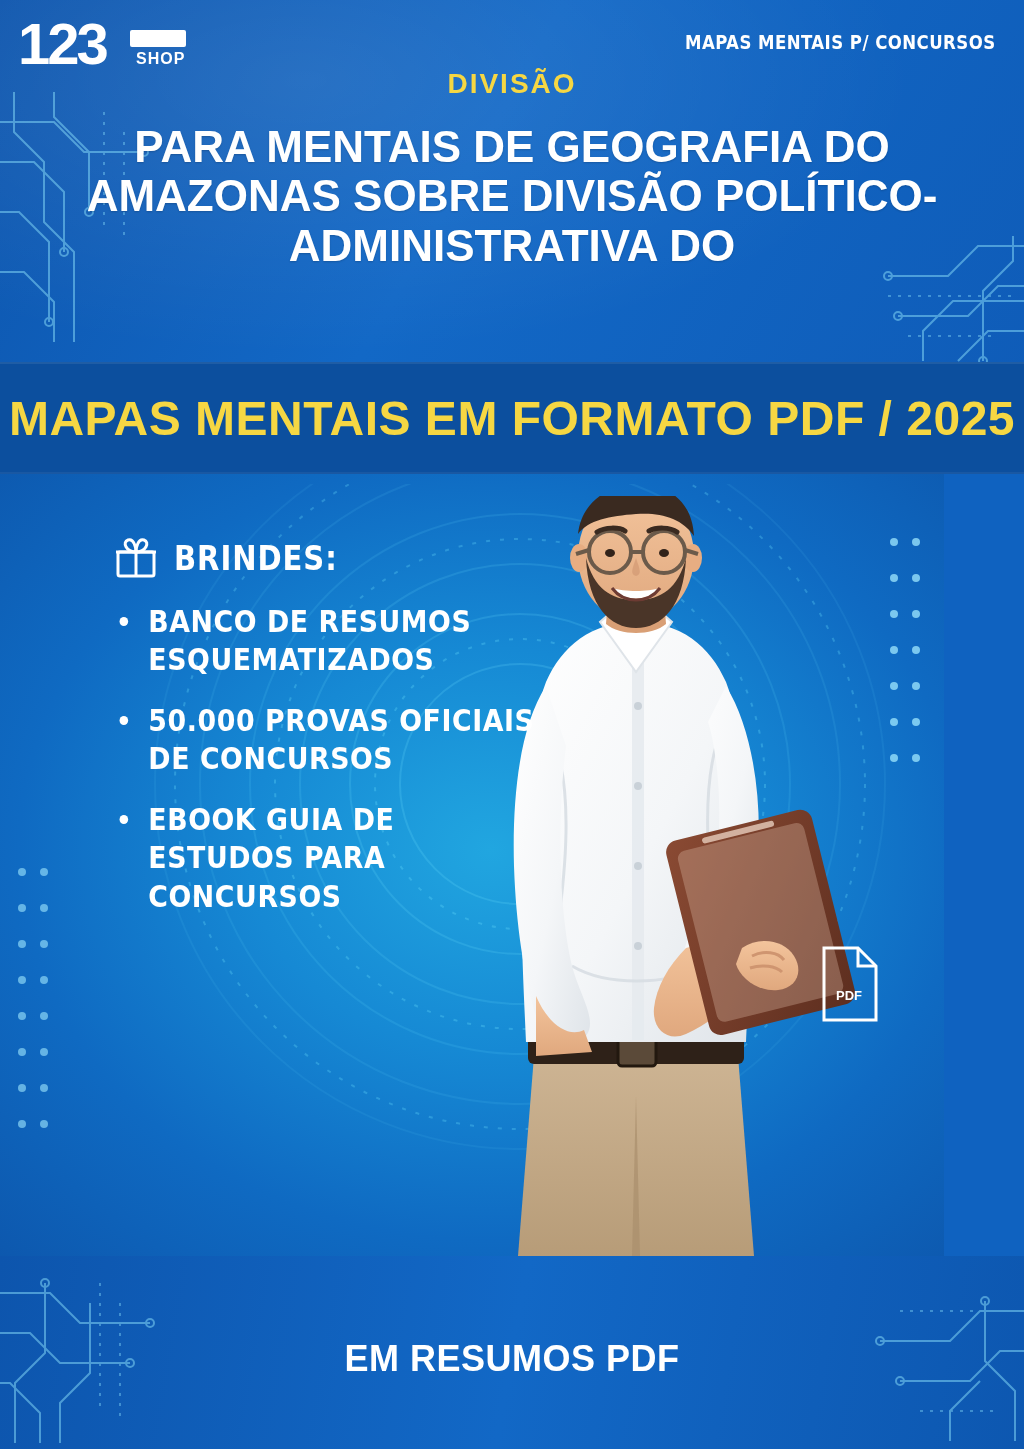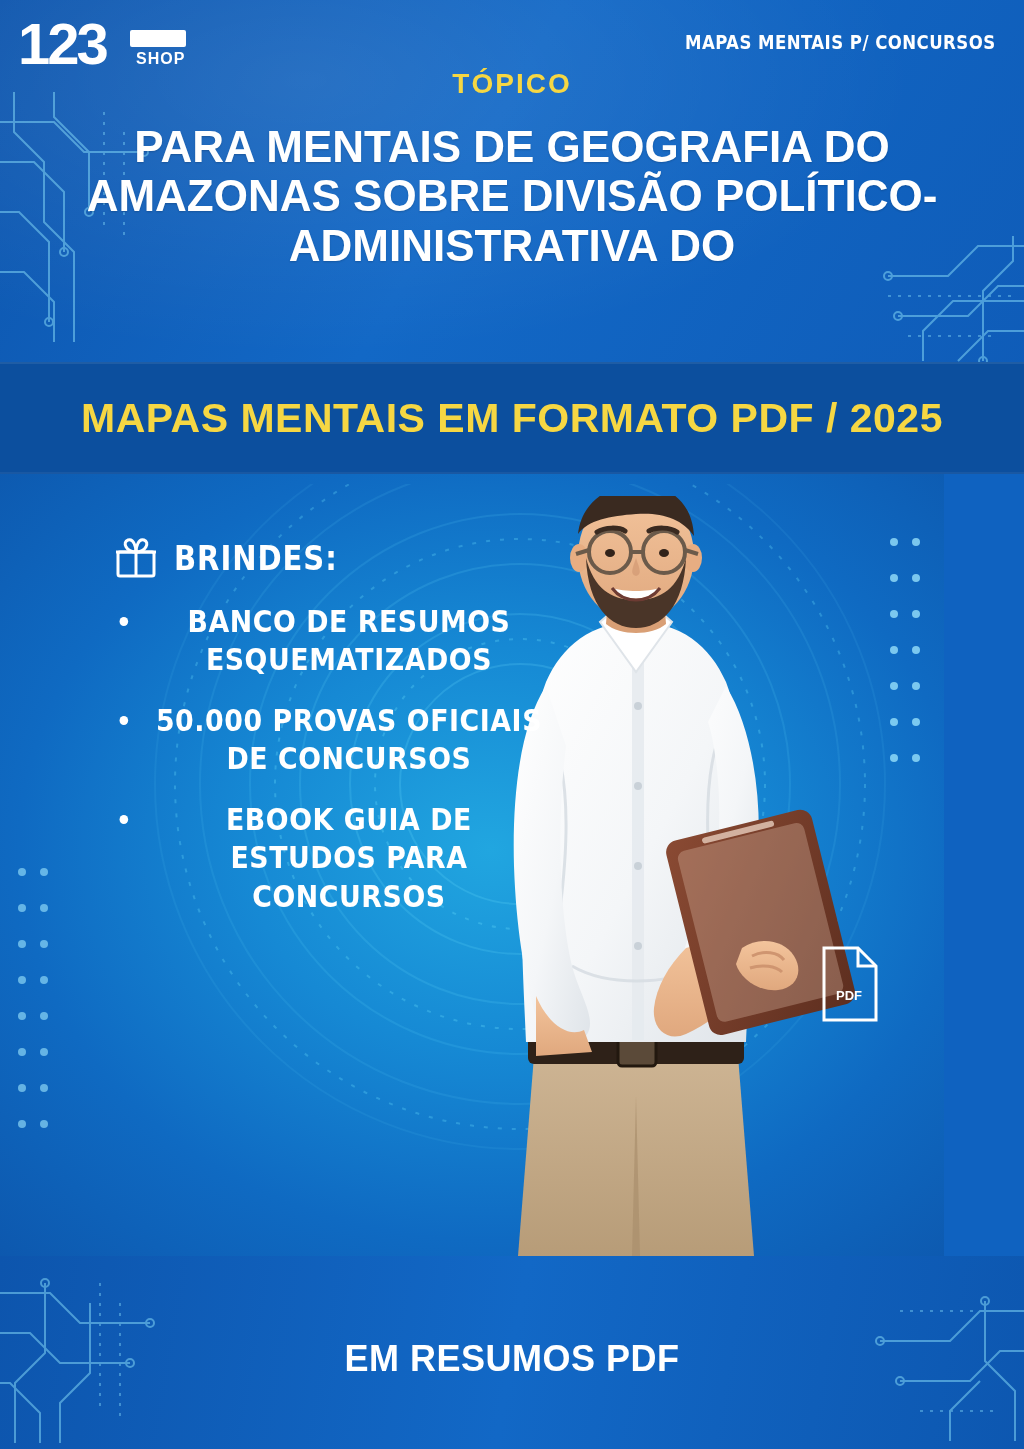--- a/index.html
+++ b/index.html
@@ -102,21 +102,21 @@
     background: #0c4f9e;
     display: flex;
     align-items: center;
     justify-content: center;
     border-top: 2px solid rgba(255,255,255,0.08);
     border-bottom: 2px solid rgba(255,255,255,0.05);
     z-index: 5;
   }
   .banner-text {
     color: #f6d743;
-    font-size: 41px;
+    font-size: 48px;
     font-weight: bold;
     letter-spacing: 0.5px;
     white-space: nowrap;
   }
 
   
   .middle {
     position: absolute;
     left: 0; top: 474px;
     width: 944px; height: 782px;
@@ -156,21 +156,20 @@
     transform: scaleX(0.95);
     transform-origin: left center;
   }
 
   .bonus-list {
     position: absolute;
     left: 108px; top: 128px;
     width: 460px;
     z-index: 6;
     list-style: none;
-    text-align: center;
   }
   .bonus-list li {
     position: relative;
     color: #ffffff;
     font-size: 31px;
     line-height: 1.24;
     font-weight: bold;
     letter-spacing: 0.6px;
     margin-bottom: 22px;
     padding-left: 42px;
@@ -263,21 +262,21 @@
 
     <svg class="logo" viewBox="0 0 180 66">
       <g fill="#ffffff" font-family="Liberation Sans, sans-serif" font-weight="bold">
         <text x="0" y="50" font-size="58" letter-spacing="-3">123</text>
         <rect x="112" y="16" width="56" height="17" rx="2"></rect>
         <text x="118" y="50" font-size="16" letter-spacing="1">SHOP</text>
       </g>
     </svg>
 
     <div class="brand-right">MAPAS MENTAIS P/ CONCURSOS</div>
-    <div class="topico">TÓPICO</div>
+    <div class="topico">DIVISÃO</div>
     <div class="main-title">PARA MENTAIS DE GEOGRAFIA DO AMAZONAS SOBRE DIVISÃO POLÍTICO-ADMINISTRATIVA DO</div>
   </div>
 
   <div class="banner">
     <div class="banner-text">MAPAS MENTAIS EM FORMATO PDF / 2025</div>
   </div>
 
   <div class="middle">
 
     <svg class="rings" viewBox="0 0 740 740" fill="none" stroke="#6fe3ff" stroke-width="2">

